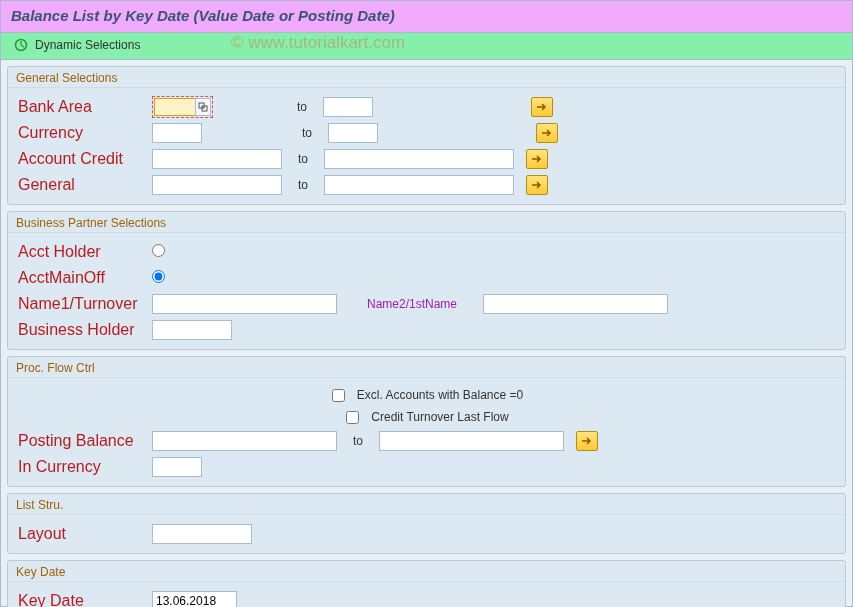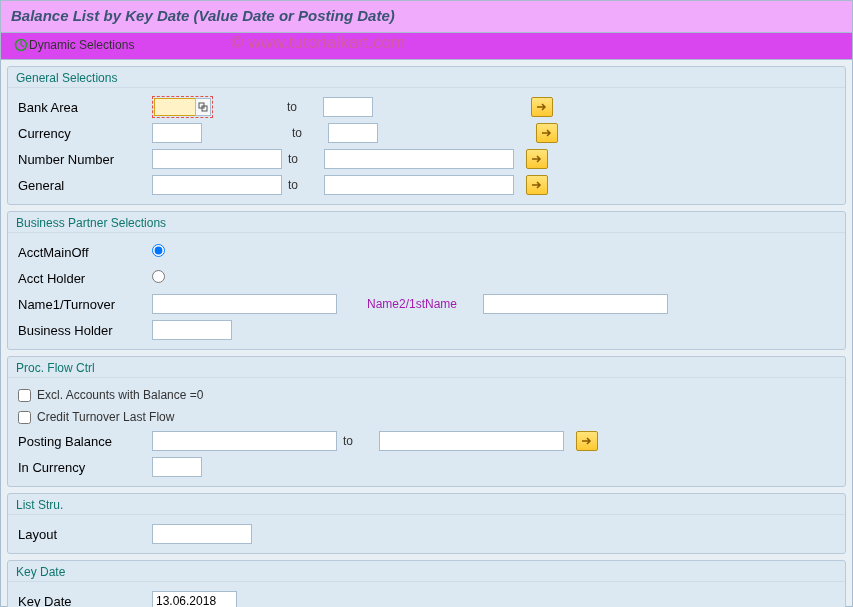--- a/index.html
+++ b/index.html
@@ -21,25 +21,26 @@
       border-bottom: 1px solid #a8bccf;
       padding: 6px 10px 8px 10px;
     }
     .title-bar h1 {
       font-size: 15px;
       font-style: italic;
       font-weight: bold;
       color: #3a5572;
     }
     .toolbar {
-      background: #d946ef;
+      background: #86efac;
       border-bottom: 1px solid #a8bccf;
       padding: 4px 10px 6px 12px;
       display: flex;
       align-items: center;
+      gap: 6px;
     }
     .toolbar-icon {
       width: 16px;
       height: 16px;
       display: inline-flex;
       align-items: center;
       justify-content: center;
       color: #2b7a2b;
     }
     .toolbar-label {
@@ -51,37 +52,37 @@
     }
     .groupbox {
       background: #dce8f2;
       border: 1px solid #b8cad9;
       border-radius: 3px;
       margin-bottom: 6px;
       padding: 0;
     }
     .groupbox-title {
       font-size: 12px;
-      color: #0f766e;
+      color: #a16207;
       padding: 4px 8px 2px 8px;
     }
     .groupbox-body {
       border-top: 1px solid #cfdce7;
       padding: 6px 8px;
     }
     .form-row {
       display: flex;
       align-items: center;
       height: 26px;
       gap: 6px;
     }
     .form-label {
       width: 130px;
-      color: #000000;
-      font-size: 13px;
+      color: #b91c1c;
+      font-size: 16px;
       padding-left: 2px;
     }
     .input {
       background: #fff;
       border: 1px solid #a8bccf;
       height: 20px;
       font-size: 12px;
       padding: 1px 3px;
     }
     .input-sm { width: 50px; }
@@ -107,21 +108,21 @@
       display: inline-flex;
       align-items: center;
       justify-content: center;
       cursor: pointer;
       margin-left: -1px;
     }
     .to-label {
       width: 30px;
       color: #333;
       font-size: 12px;
-      text-align: left;
+      text-align: center;
     }
     .multi-btn {
       width: 22px;
       height: 20px;
       background: linear-gradient(#ffe47a, #ffc933);
       border: 1px solid #b38f1a;
       border-radius: 2px;
       display: inline-flex;
       align-items: center;
       justify-content: center;
@@ -132,22 +133,23 @@
       margin: 0;
     }
     .radio-wrap {
       width: 30px;
       text-align: left;
     }
     .checkbox-row {
       display: flex;
       align-items: center;
       height: 22px;
-      gap: 6px;
+      gap: 12px;
       padding-left: 2px;
+      justify-content: center;
     }
     .label2 {
       width: 110px;
       color: #a21caf;
       font-size: 12px;
     }
     .watermark {
       position: absolute;
       top: 32px;
       left: 230px;
@@ -211,21 +213,21 @@
           <div class="to-label">to</div>
           <input class="input input-sm" style="">
           <span style="flex:0 0 140px"></span>
           <span class="multi-btn">
             <svg width="12" height="10" viewBox="0 0 12 10">
                 <path d="M1 5h8M6 2l3 3-3 3" stroke="#8a5a00" stroke-width="1.5" fill="none"></path>
               </svg>
           </span>
         </div>
         <div class="form-row">
-          <div class="form-label">Number Number</div>
+          <div class="form-label">Account Credit</div>
           <input class="input input-md" style="">
           <div class="to-label">to</div>
           <input class="input input-md" style="width: 190px;">
           <span class="multi-btn">
             <svg width="12" height="10" viewBox="0 0 12 10">
                 <path d="M1 5h8M6 2l3 3-3 3" stroke="#8a5a00" stroke-width="1.5" fill="none"></path>
               </svg>
           </span>
         </div>
         <div class="form-row">
@@ -239,26 +241,26 @@
               </svg>
           </span>
         </div>
       </div>
     </div>
 
     <div class="groupbox">
       <div class="groupbox-title">Business Partner Selections</div>
       <div class="groupbox-body">
         <div class="form-row">
+          <div class="form-label">Acct Holder</div>
+          <div class="radio-wrap"><input type="radio" class="radio" name="bprole" style=""></div>
+        </div>
+        <div class="form-row">
           <div class="form-label">AcctMainOff</div>
           <div class="radio-wrap"><input type="radio" class="radio" name="bprole" checked="" style=""></div>
-        </div>
-        <div class="form-row">
-          <div class="form-label">Acct Holder</div>
-          <div class="radio-wrap"><input type="radio" class="radio" name="bprole" style=""></div>
         </div>
         <div class="form-row">
           <div class="form-label">Name1/Turnover</div>
           <input class="input input-lg" style="">
           <span style="width:18px"></span>
           <div class="label2">Name2/1stName</div>
           <input class="input input-lg" style="">
         </div>
         <div class="form-row">
           <div class="form-label">Business Holder</div>

